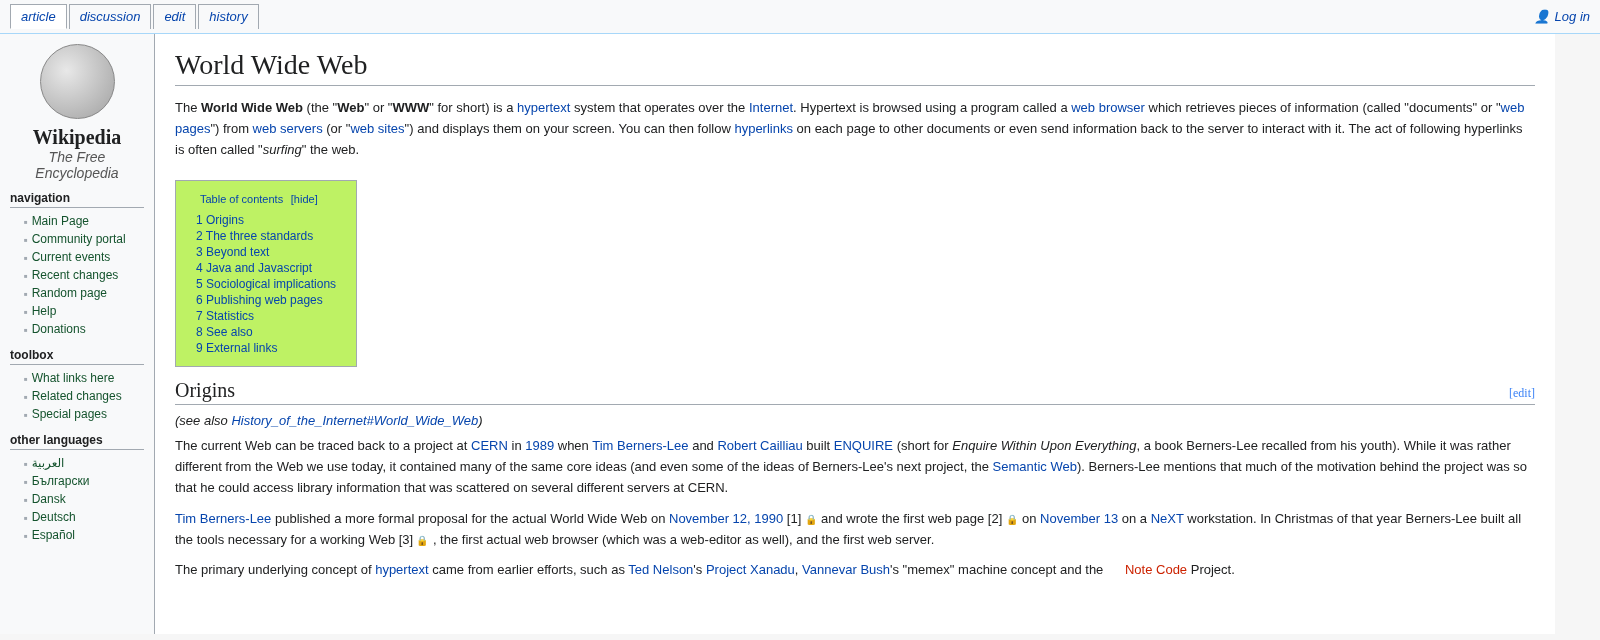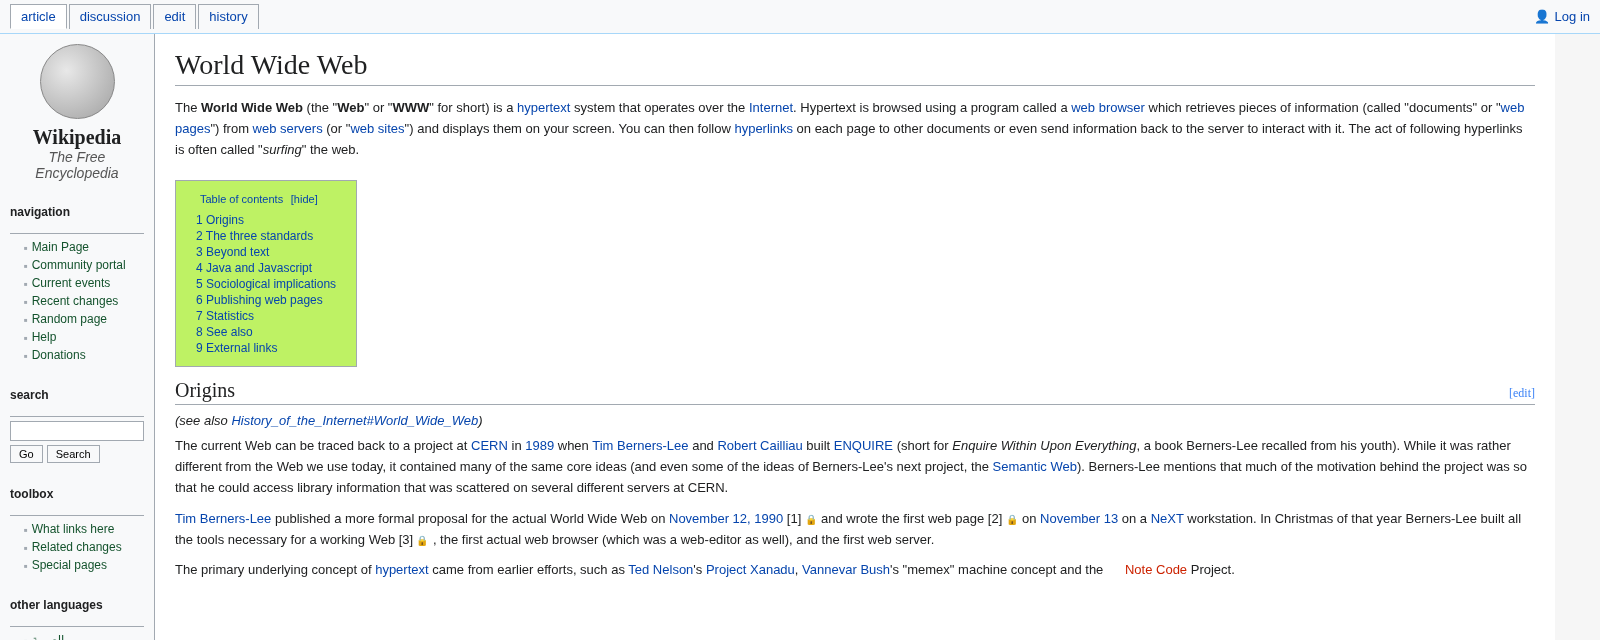--- a/index.html
+++ b/index.html
@@ -5,20 +5,21 @@
     * { margin: 0; padding: 0; box-sizing: border-box; }
     body { font-family: sans-serif; font-size: 13px; background: #f6f6f6; color: #202122; }
     
     #header {
       display: flex;
       align-items: center;
       justify-content: space-between;
       background: #f8f9fa;
       border-bottom: 1px solid #a7d7f9;
       padding: 4px 10px;
+      font-style: italic;
     }
     
     #tabs {
       display: flex;
       gap: 0;
     }
     
     .tab {
       padding: 4px 10px;
       font-size: 13px;
@@ -81,23 +82,23 @@
     .wiki-subtitle {
       font-size: 14px;
       color: #555;
       font-style: italic;
     }
     
     .sidebar-section-title {
       font-size: 12px;
       font-weight: bold;
       color: #202122;
-      margin: 24px 0 4px 0;
+      margin: 10px 0 4px 0;
       border-bottom: 1px solid #a2a9b1;
-      padding-bottom: 14px;
+      padding-bottom: 2px;
     }
     
     .sidebar-link {
       display: block;
       color: #14532d;
       font-size: 12px;
       padding: 2px 0 2px 14px;
       cursor: pointer;
       text-decoration: none;
     }
@@ -258,28 +259,20 @@
 
     <div class="sidebar-section-title">navigation</div>
     <a class="sidebar-link">Main Page</a>
     <a class="sidebar-link">Community portal</a>
     <a class="sidebar-link">Current events</a>
     <a class="sidebar-link">Recent changes</a>
     <a class="sidebar-link">Random page</a>
     <a class="sidebar-link">Help</a>
     <a class="sidebar-link">Donations</a>
 
-    <div id="search-section">
-      <div class="sidebar-section-title">search</div>
-      <input type="text" id="search-input" style="">
-      <div class="search-buttons">
-        <button class="search-btn">Go</button>
-        <button class="search-btn">Search</button>
-      </div>
-    </div>
 
     <div class="sidebar-section-title">toolbox</div>
     <a class="sidebar-link">What links here</a>
     <a class="sidebar-link">Related changes</a>
     <a class="sidebar-link">Special pages</a>
 
     <div class="sidebar-section-title">other languages</div>
     <a class="sidebar-link">العربية</a>
     <a class="sidebar-link">Български</a>
     <a class="sidebar-link">Dansk</a>

